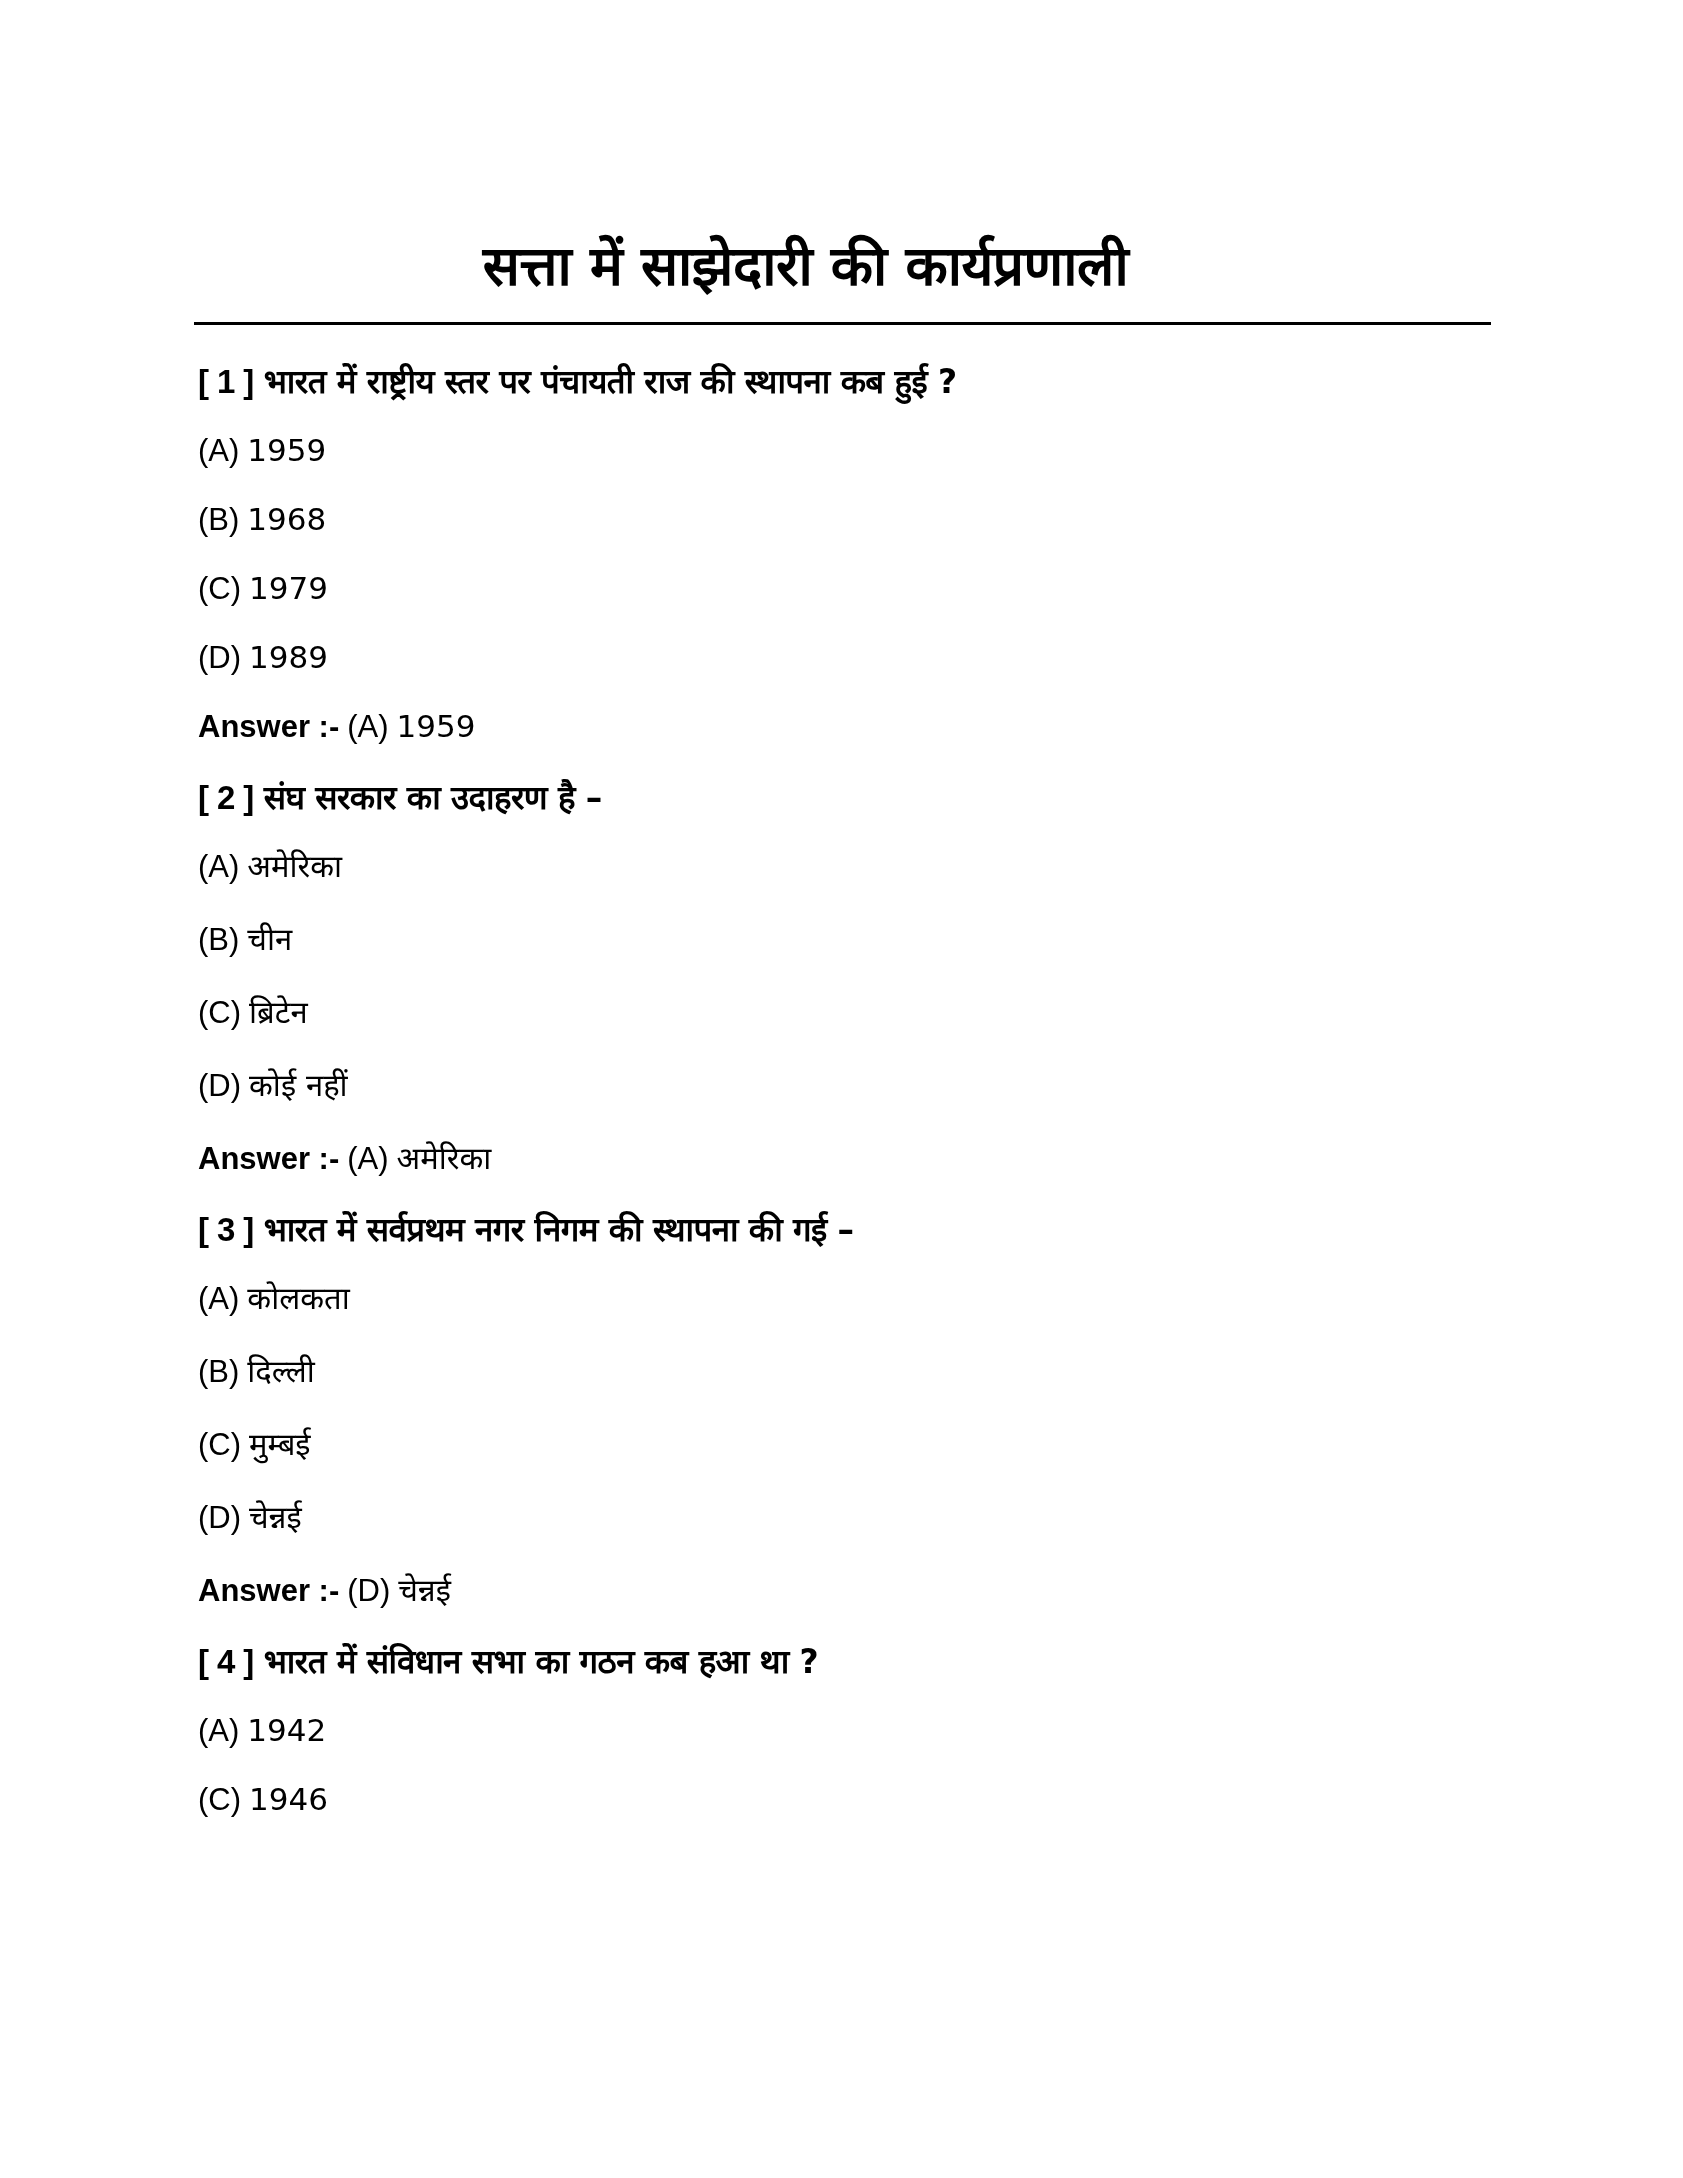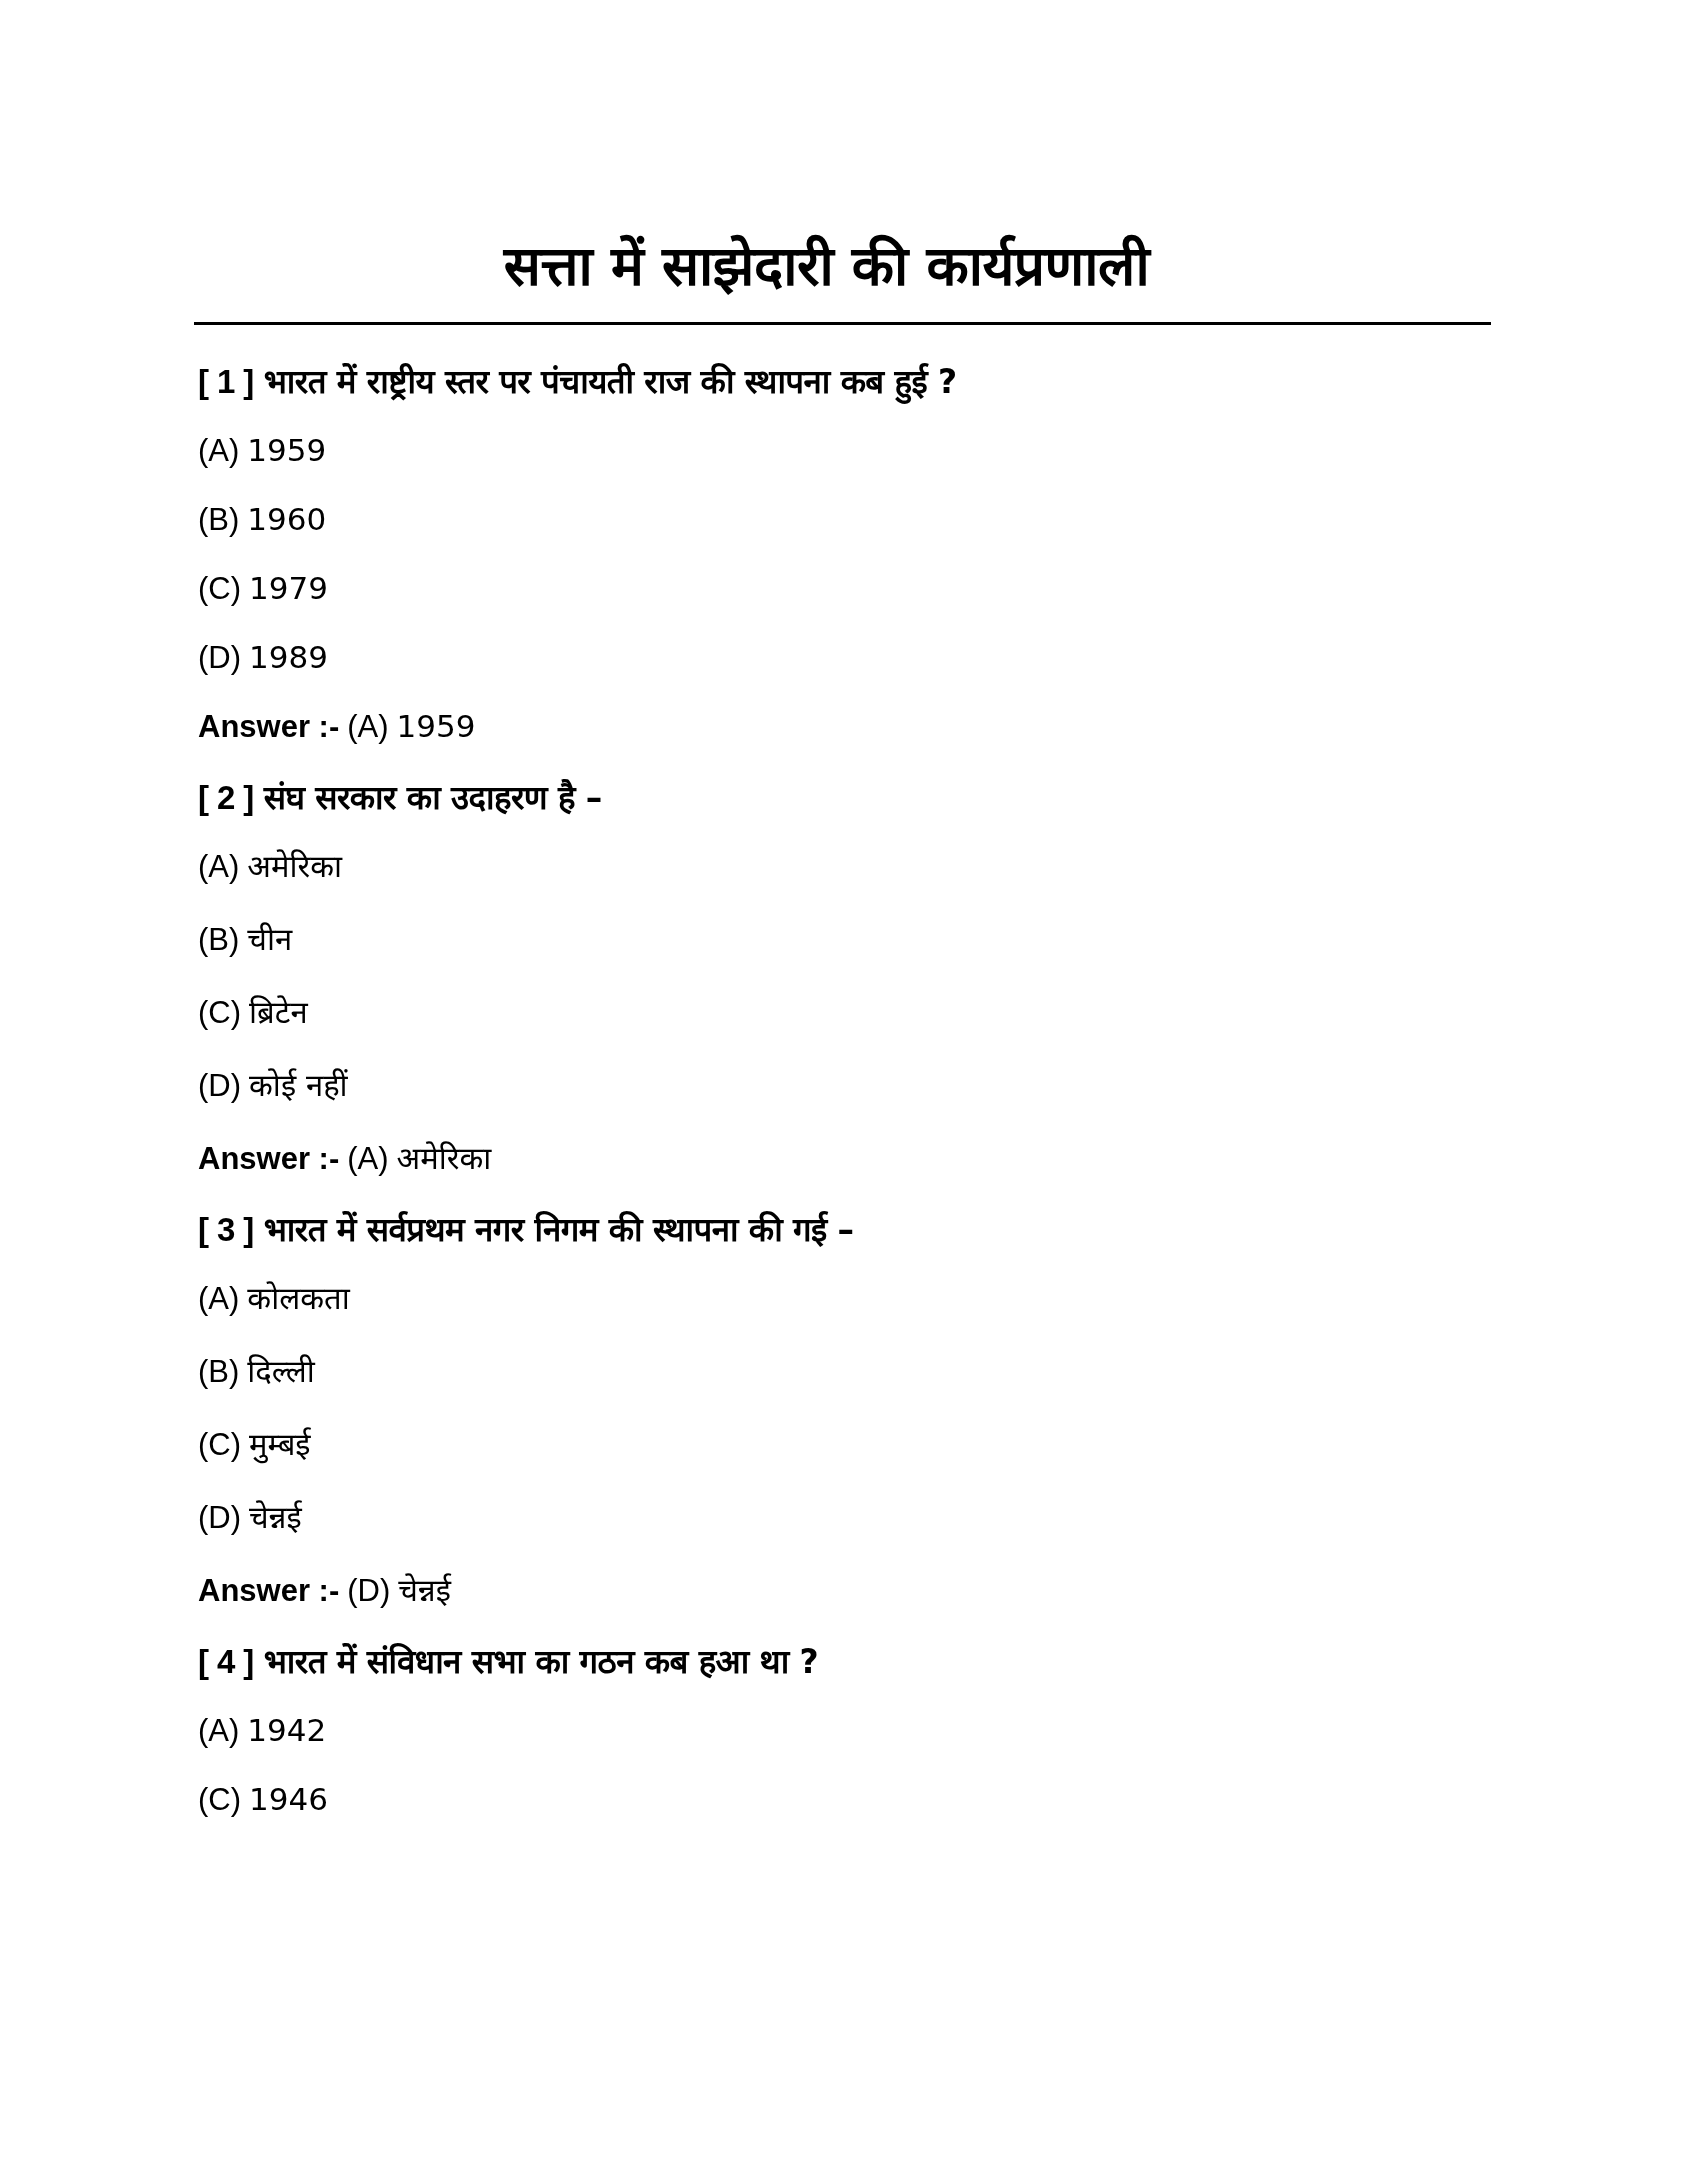--- a/index.html
+++ b/index.html
@@ -19,21 +19,20 @@
       position: absolute;
       left: 0;
       width: 1611px;
       top: 194px;
       text-align: center;
       font-size: 55px;
       font-weight: bold;
       line-height: 71px;
       letter-spacing: -0.5px;
       font-family: "DejaVu Sans", "Liberation Sans", sans-serif;
-      padding-left: 21px;
     }
     .title-rule {
       position: absolute;
       left: 194px;
       top: 322px;
       width: 1297px;
       height: 3px;
       background: #000000;
     }
     .content {
@@ -97,21 +96,21 @@
 <div class="content">
 
   <div class="question-block">
     <div class="question">
       <span class="q-num">[ 1 ]</span><span>भारत में राष्ट्रीय स्तर पर पंचायती राज की स्थापना कब हुई ?</span>
     </div>
     <div class="option">
       <span class="opt-key">(A)</span><span class="opt-text">1959</span>
     </div>
     <div class="option">
-      <span class="opt-key">(B)</span><span class="opt-text">1960</span>
+      <span class="opt-key">(B)</span><span class="opt-text">1968</span>
     </div>
     <div class="option">
       <span class="opt-key">(C)</span><span class="opt-text">1979</span>
     </div>
     <div class="option">
       <span class="opt-key">(D)</span><span class="opt-text">1989</span>
     </div>
     <div class="answer">
       <span class="answer-label">Answer :-</span><span class="opt-key">(A)</span><span class="opt-text">1959</span>
     </div>

